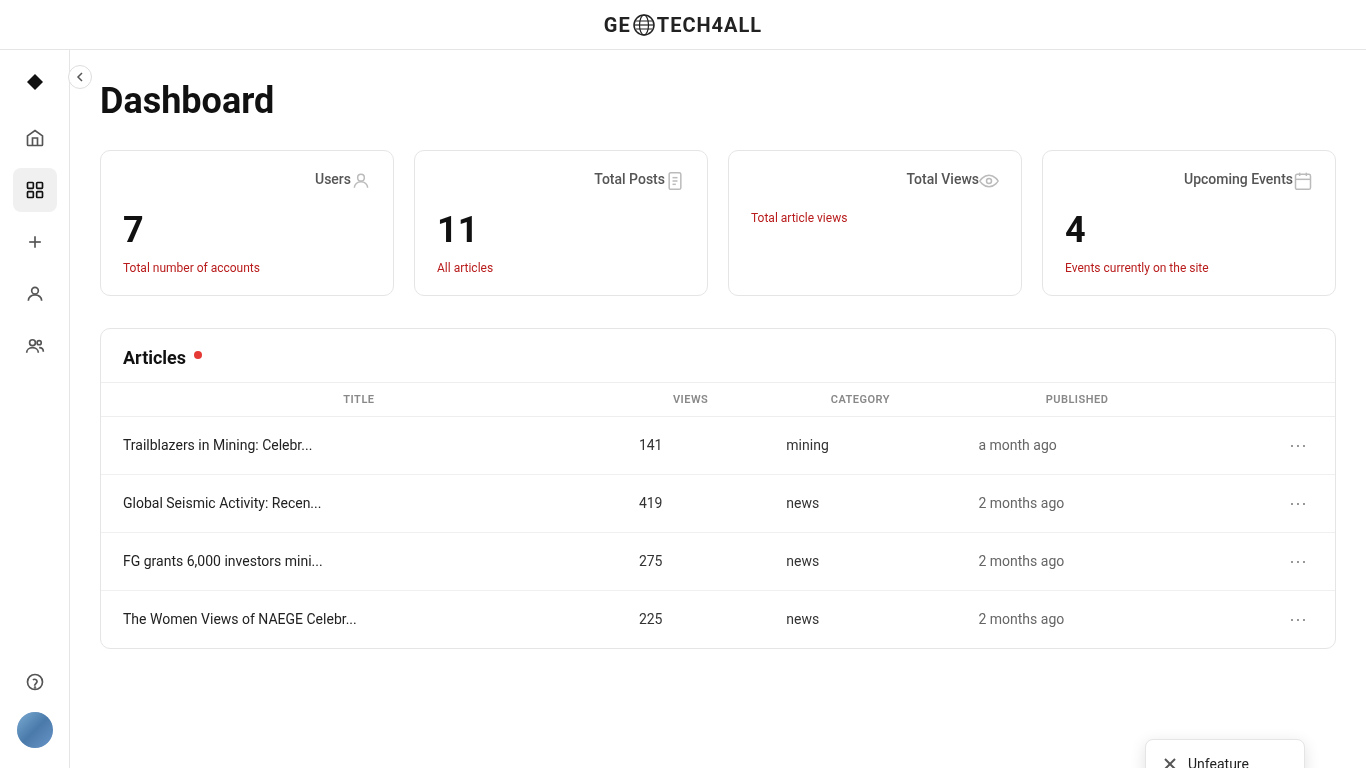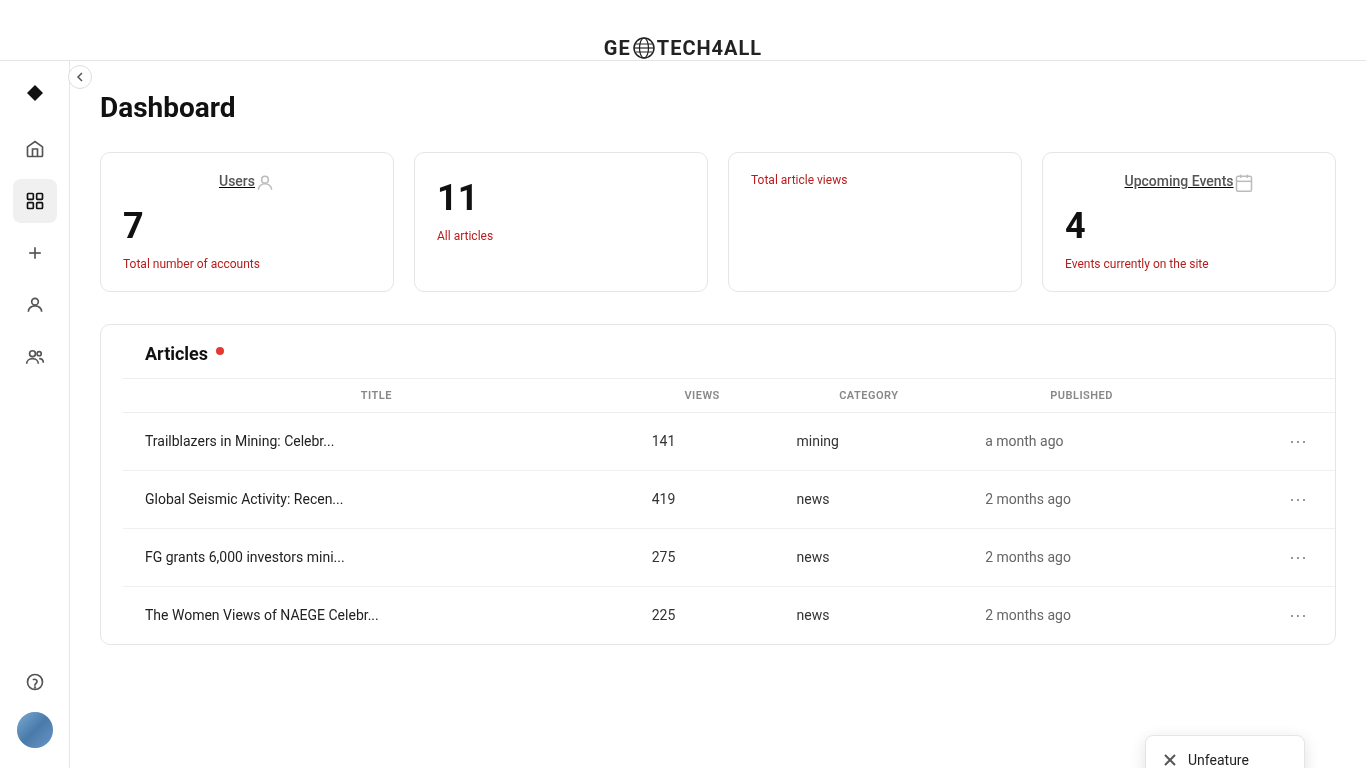--- a/index.html
+++ b/index.html
@@ -1,24 +1,24 @@
 <!DOCTYPE html>
 <html><head>
   <meta charset="utf-8">
   <style>
     * { box-sizing: border-box; margin: 0; padding: 0; }
     body { font-family: -apple-system, BlinkMacSystemFont, 'Segoe UI', Roboto, sans-serif; background: #f5f5f5; display: flex; flex-direction: column; height: 768px; overflow: hidden; }
 
     
     .top-bar {
-      height: 61px;
+      height: 50px;
       background: #fff;
       border-bottom: 1px solid #e5e5e5;
       display: flex;
-      align-items: flex-end;
+      align-items: center;
       justify-content: center;
       flex-shrink: 0;
     }
     .top-bar-logo {
       font-size: 20px;
       font-weight: 700;
       letter-spacing: 1px;
       color: #222;
       display: flex;
       align-items: center;
@@ -80,21 +80,21 @@
 
     
     .main-content {
       flex: 1;
       padding: 30px 30px 20px 30px;
       overflow-y: auto;
       background: #fff;
     }
 
     .page-title {
-      font-size: 28px;
+      font-size: 36px;
       font-weight: 700;
       color: #111;
       margin-bottom: 28px;
     }
 
     
     .stats-row {
       display: grid;
       grid-template-columns: repeat(4, 1fr);
       gap: 20px;
@@ -102,24 +102,23 @@
     }
     .stat-card {
       background: #fff;
       border: 1px solid #e5e5e5;
       border-radius: 10px;
       padding: 20px 22px;
       position: relative;
     }
     .stat-card-header {
       display: flex;
-      justify-content: center;
+      justify-content: flex-end;
       align-items: flex-start;
-      margin-bottom: 10px;
-      text-decoration: underline;
+      margin-bottom: 16px;
     }
     .stat-label {
       font-size: 14px;
       color: #555;
       font-weight: 500;
     }
     .stat-icon {
       color: #aaa;
     }
     .stat-value {
@@ -134,21 +133,20 @@
       color: #b91c1c;
     }
 
     
     .articles-section {
       background: #fff;
       border: 1px solid #e5e5e5;
       border-radius: 10px;
       overflow: visible;
       position: relative;
-      padding-left: 22px;
     }
     .articles-header {
       padding: 18px 22px 14px;
       border-bottom: 1px solid #eee;
       display: flex;
       align-items: center;
       gap: 8px;
     }
     .articles-title {
       font-size: 18px;
@@ -367,25 +365,45 @@
               <circle cx="12" cy="8" r="4"></circle>
               <path d="M4 20c0-4 3.6-7 8-7s8 3 8 7"></path>
             </svg>
           </span>
         </div>
         <div class="stat-value">7</div>
         <div class="stat-sub">Total number of accounts</div>
       </div>
 
       <div class="stat-card">
+        <div class="stat-card-header">
+          <span class="stat-label">Total Posts</span>
+          <span class="stat-icon">
+            <svg width="20" height="20" viewBox="0 0 24 24" fill="none" stroke="#bbb" stroke-width="1.8">
+              <rect x="5" y="2" width="14" height="20" rx="2"></rect>
+              <line x1="9" y1="8" x2="15" y2="8"></line>
+              <line x1="9" y1="12" x2="15" y2="12"></line>
+              <line x1="9" y1="16" x2="13" y2="16"></line>
+            </svg>
+          </span>
+        </div>
         <div class="stat-value">11</div>
         <div class="stat-sub">All articles</div>
       </div>
 
       <div class="stat-card">
+        <div class="stat-card-header">
+          <span class="stat-label">Total Views</span>
+          <span class="stat-icon">
+            <svg width="20" height="20" viewBox="0 0 24 24" fill="none" stroke="#bbb" stroke-width="1.8">
+              <path d="M1 12s4-7 11-7 11 7 11 7-4 7-11 7S1 12 1 12z"></path>
+              <circle cx="12" cy="12" r="3"></circle>
+            </svg>
+          </span>
+        </div>
         <div class="stat-sub">Total article views</div>
       </div>
 
       <div class="stat-card">
         <div class="stat-card-header">
           <span class="stat-label">Upcoming Events</span>
           <span class="stat-icon">
             <svg width="20" height="20" viewBox="0 0 24 24" fill="none" stroke="#bbb" stroke-width="1.8">
               <rect x="3" y="4" width="18" height="18" rx="2"></rect>
               <line x1="16" y1="2" x2="16" y2="6"></line>

